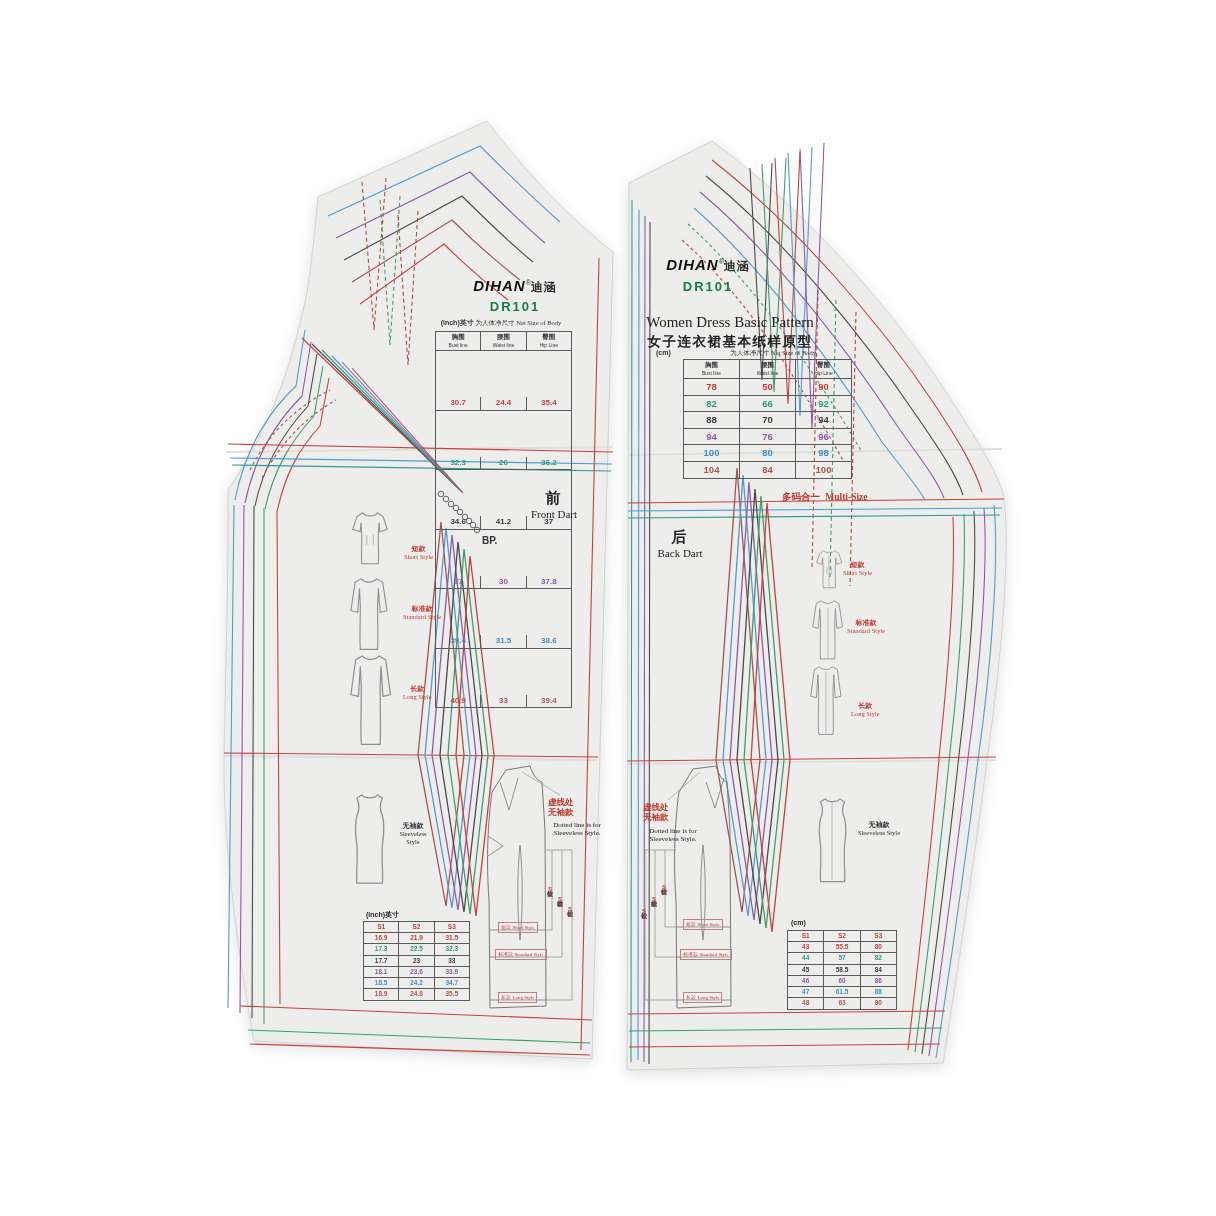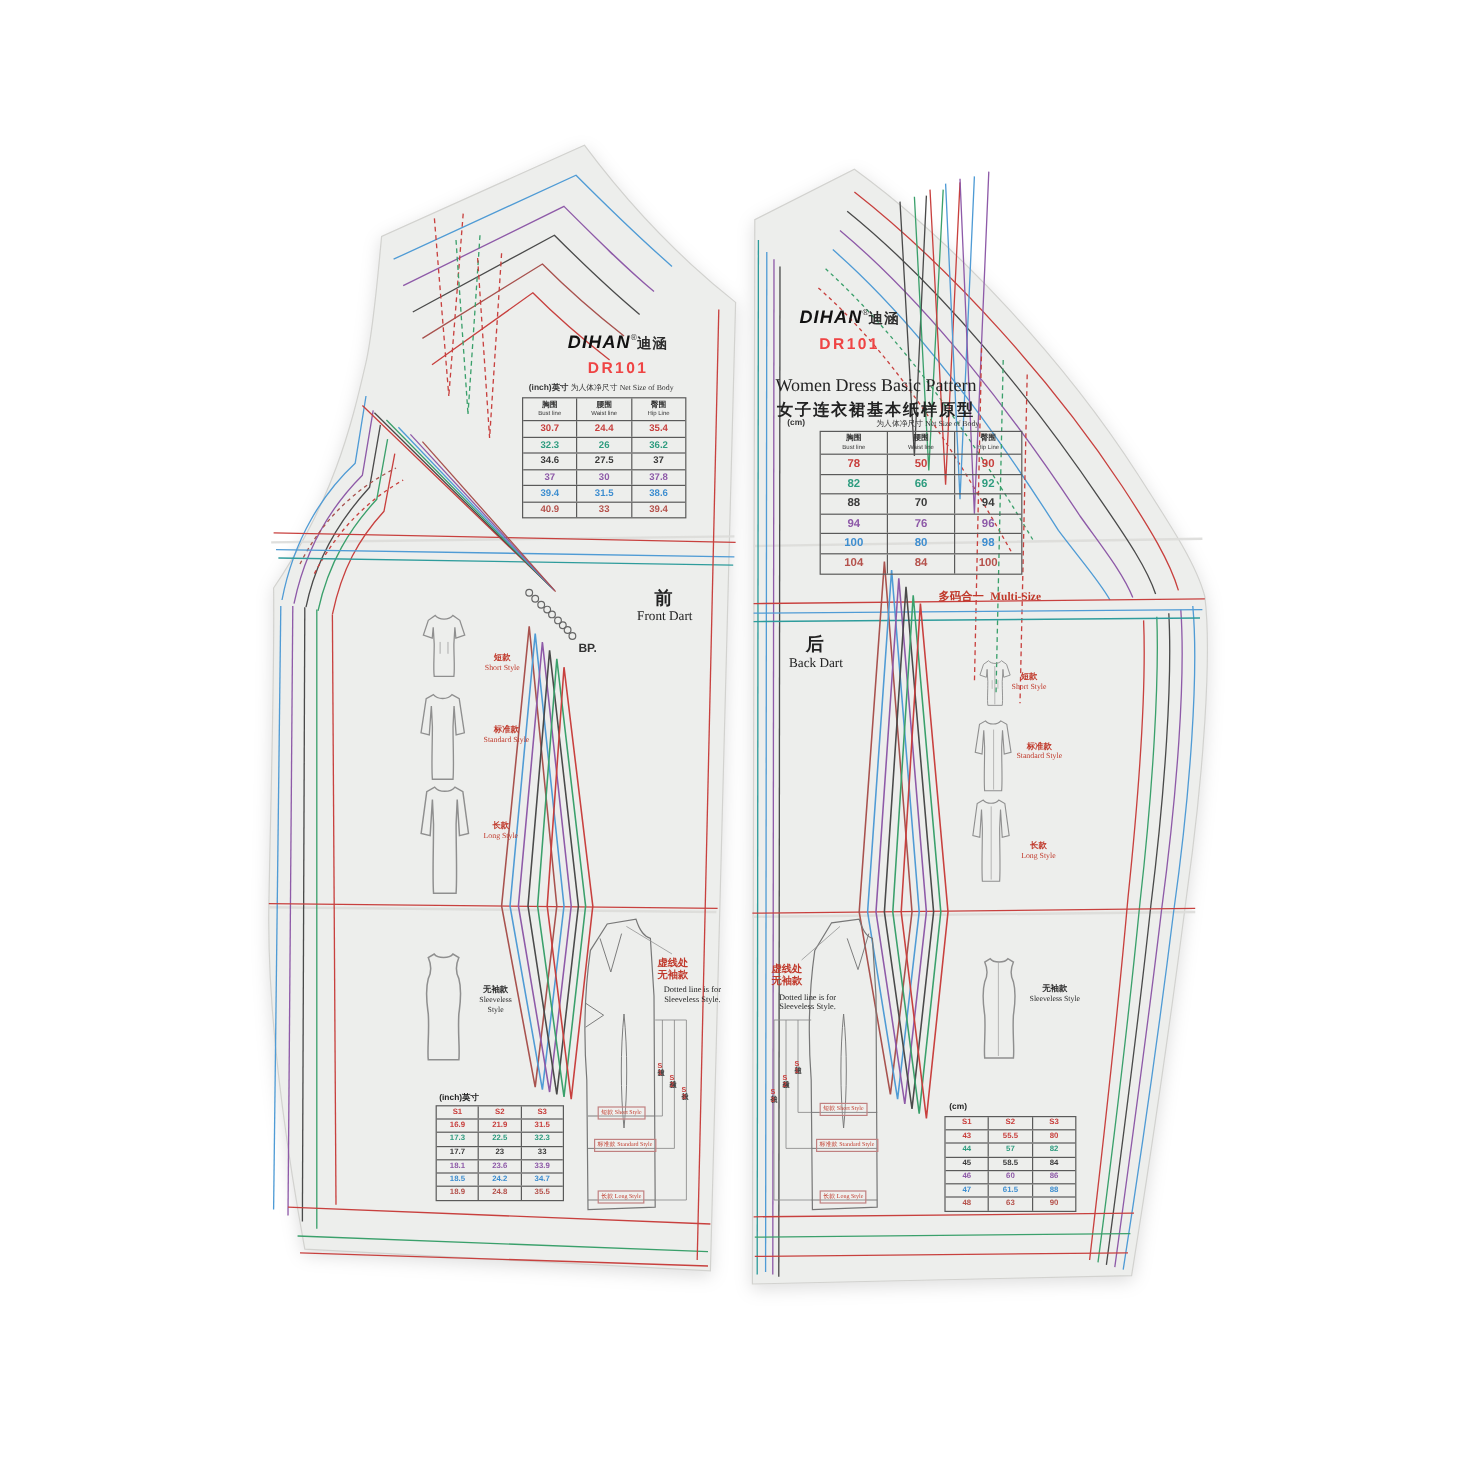--- a/index.html
+++ b/index.html
@@ -7,36 +7,36 @@
           font-family:"Liberation Sans","DejaVu Sans",sans-serif;color:#2d2d2d;}
   svg.art{position:absolute;left:0;top:0;width:1216px;height:1216px;}
   .paper{fill:#edeeec;stroke:#d2d2cf;stroke-width:1;}
   .ov{position:absolute;text-align:center;}
   .ctr{text-align:center;}
   .serif{font-family:"Liberation Serif","DejaVu Serif",serif;}
   .red{color:#c0392b;}
   .brand{font-weight:900;font-style:italic;font-size:15px;letter-spacing:1px;color:#111;}
   .brand-reg{font-size:7px;vertical-align:super;font-style:normal;}
   .brand-cn{font-size:12px;font-weight:bold;font-style:normal;letter-spacing:1px;}
-  .model{font-size:13px;font-weight:bold;letter-spacing:2px;color:#ef4444;}
+  .model{font-size:13px;font-weight:bold;letter-spacing:2px;color:#15803d;}
   .title-en{font-size:15px;color:#222;}
   .title-cn{font-size:13.5px;font-weight:bold;letter-spacing:1.5px;color:#222;}
   .unitrow{font-size:6.5px;white-space:nowrap;color:#333;}
   .unitrow b{font-size:7px;}
   .sizetable{position:absolute;border:1px solid #5a5a5a;background:transparent;}
   .thead{display:flex;border-bottom:1px solid #5a5a5a;}
   .th{flex:1;border-right:1px solid #5a5a5a;text-align:center;padding:1px 0 2px 0;}
   .th:last-child{border-right:none;}
   .th-cn{font-size:6.5px;font-weight:bold;color:#333;}
   .th-en{font-size:5px;color:#333;}
   .trow{display:flex;border-top:1px solid #5a5a5a;}
   .trow:first-child{border-top:none;}
   .tcell{flex:1;text-align:center;font-weight:bold;border-right:1px solid #5a5a5a;}
   .tcell:last-child{border-right:none;}
-  .tbl-main-left .tcell{height:12.5px;line-height:12.5px;font-size:8px;}
+  .tbl-main-left .tcell{height:12.5px;line-height:12.5px;font-size:8px;margin-top:46px;}
   .tbl-main-right .tcell{height:15.6px;line-height:15.6px;font-size:9.5px;}
   .tbl-small .tcell{height:10.3px;line-height:10.3px;font-size:6.5px;}
   .th-s{flex:1;border-right:1px solid #5a5a5a;text-align:center;font-size:6.5px;font-weight:bold;
         color:#c8403e;height:10px;line-height:10px;}
   .th-s:last-child{border-right:none;}
   .part-cn{font-size:15px;font-weight:bold;color:#222;letter-spacing:2px;}
   .part-en{font-size:11px;color:#222;}
   .bp{font-size:10px;font-weight:bold;color:#333;margin-top:24px;}
   .stylelabel{line-height:8px;}
   .stylelabel .cn{font-size:7px;font-weight:bold;display:block;}
@@ -269,21 +269,21 @@
           <div class="tcell" style="color: rgb(200, 64, 62);">24.4</div>
           <div class="tcell" style="color: rgb(200, 64, 62);">35.4</div>
         </div>
         <div class="trow">
           <div class="tcell" style="color: rgb(46, 156, 127);">32.3</div>
           <div class="tcell" style="color: rgb(46, 156, 127);">26</div>
           <div class="tcell" style="color: rgb(46, 156, 127);">36.2</div>
         </div>
         <div class="trow">
           <div class="tcell" style="color: rgb(59, 59, 59);">34.6</div>
-          <div class="tcell" style="color: rgb(59, 59, 59);">27.5</div>
+          <div class="tcell" style="color: rgb(59, 59, 59);">41.2</div>
           <div class="tcell" style="color: rgb(59, 59, 59);">37</div>
         </div>
         <div class="trow">
           <div class="tcell" style="color: rgb(142, 90, 168);">37</div>
           <div class="tcell" style="color: rgb(142, 90, 168);">30</div>
           <div class="tcell" style="color: rgb(142, 90, 168);">37.8</div>
         </div>
         <div class="trow">
           <div class="tcell" style="color: rgb(62, 142, 208);">39.4</div>
           <div class="tcell" style="color: rgb(62, 142, 208);">31.5</div>

